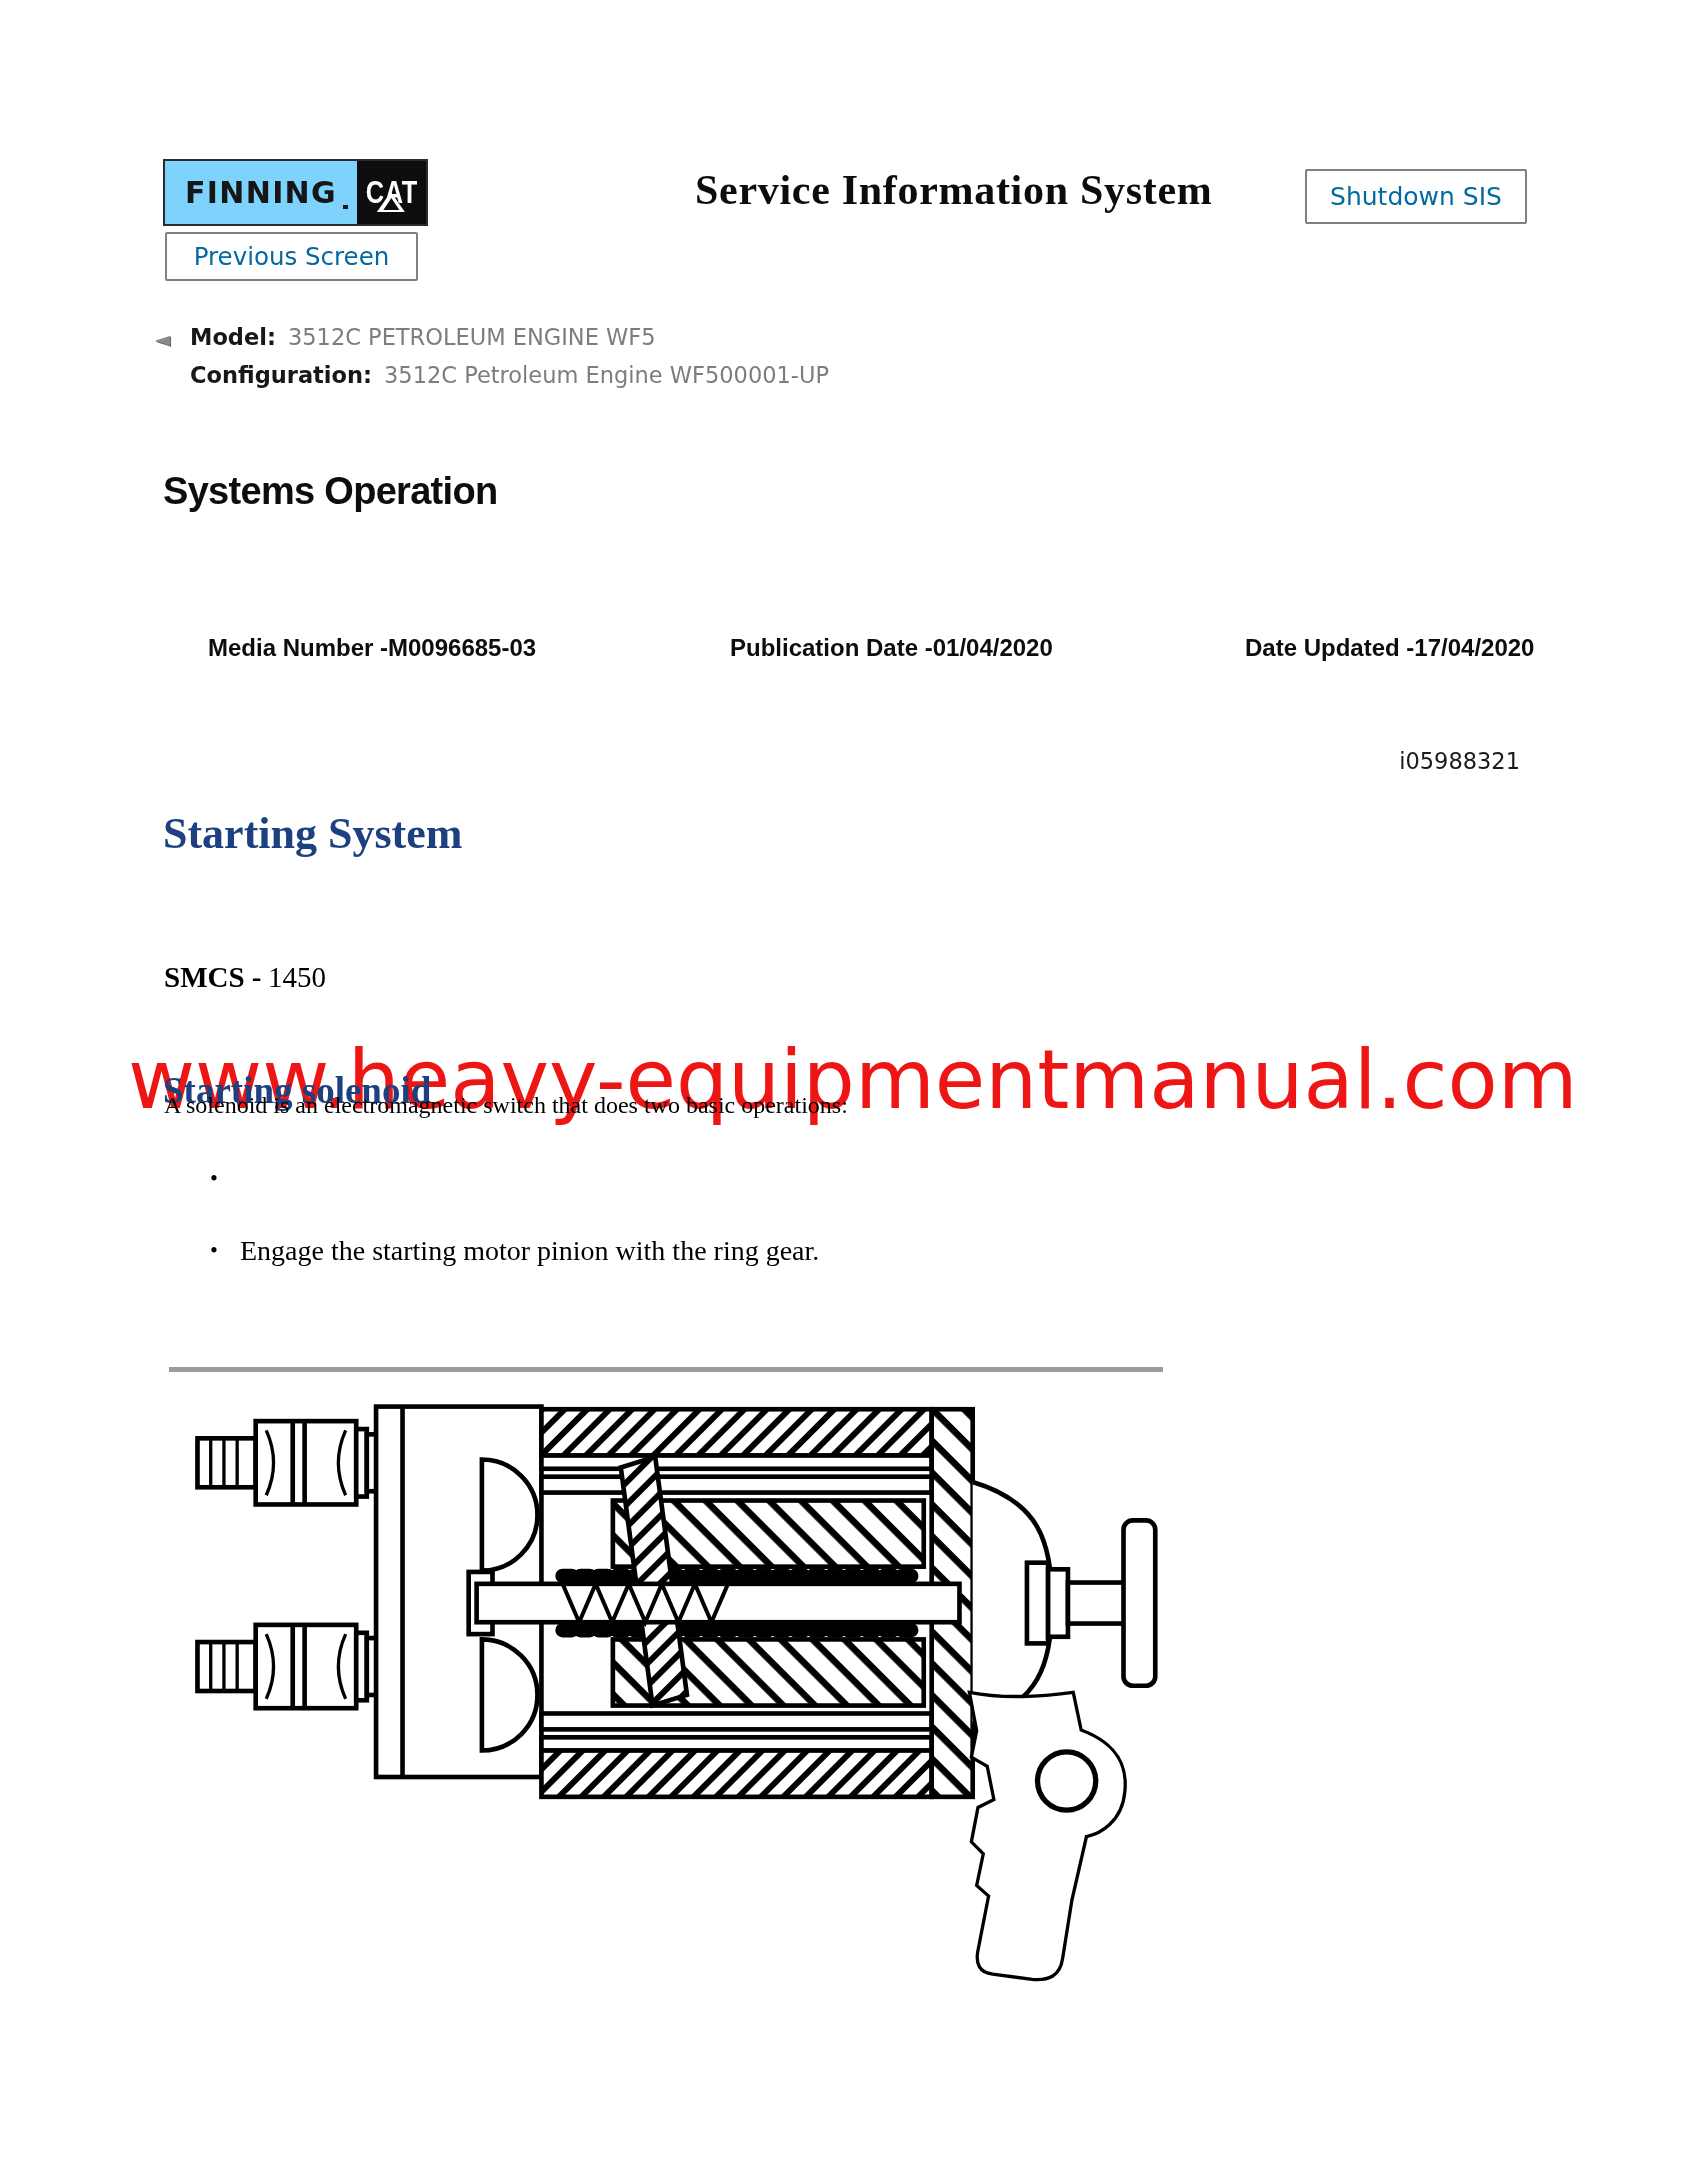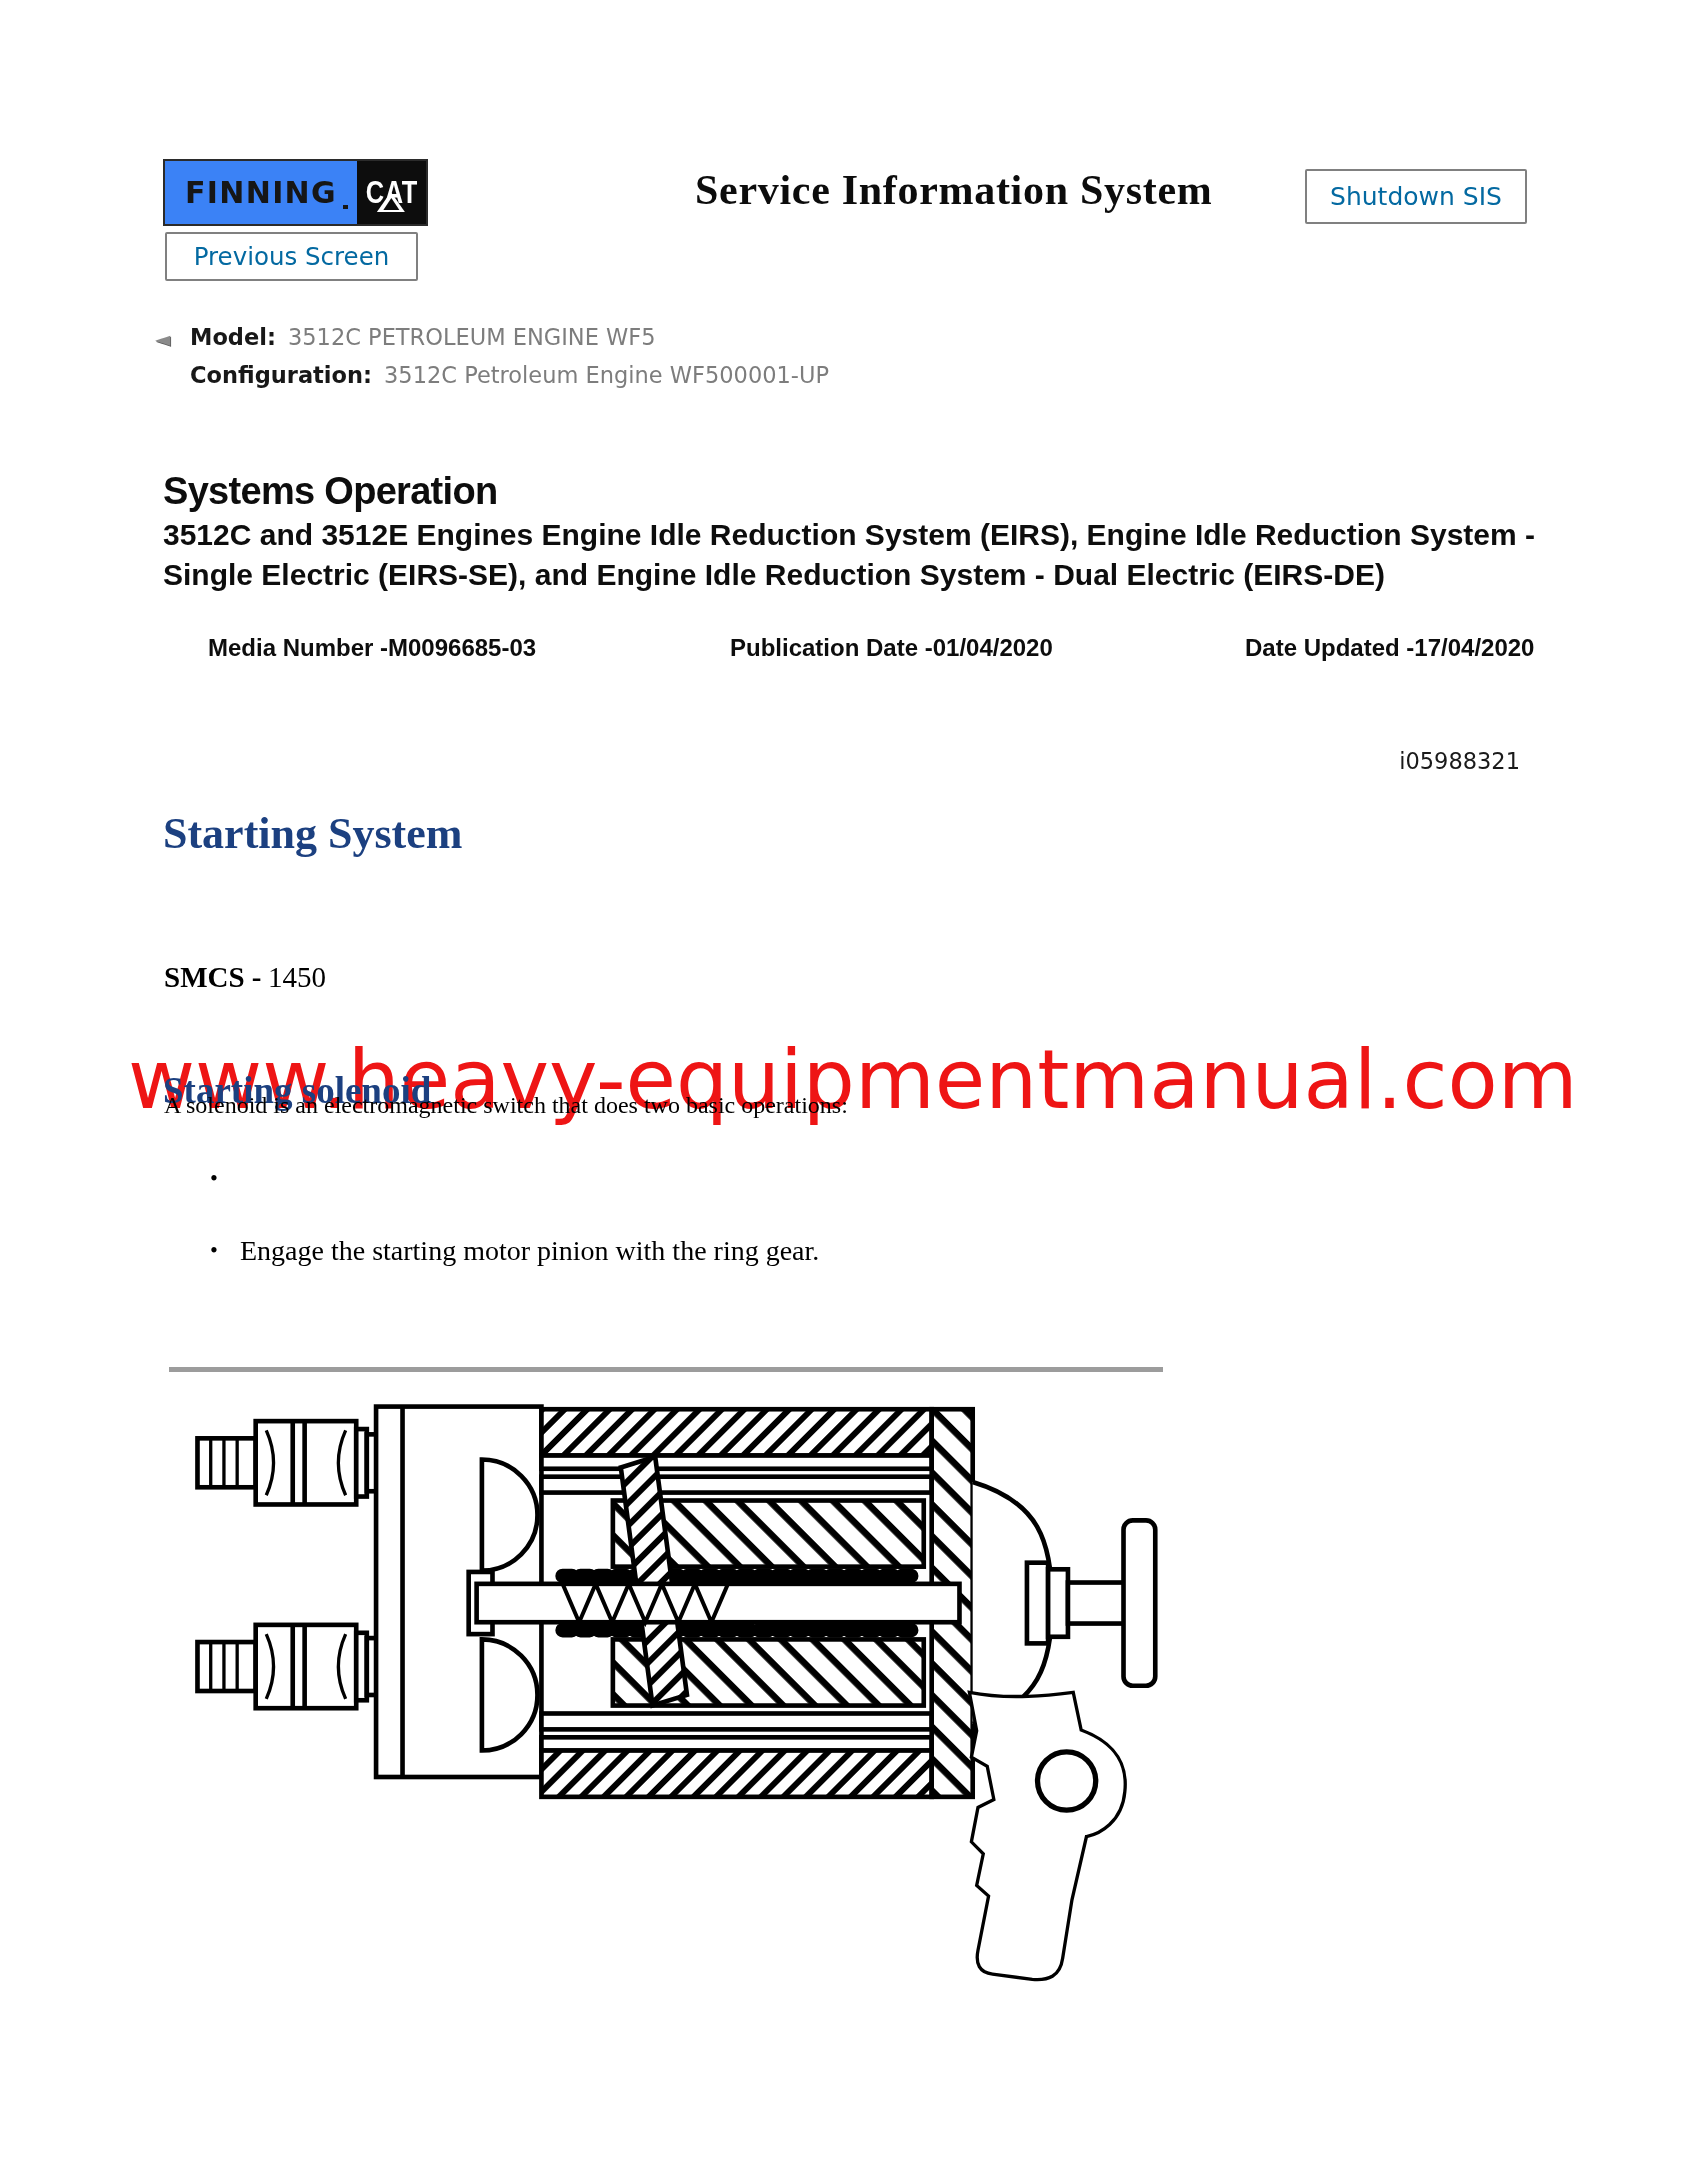--- a/index.html
+++ b/index.html
@@ -4,21 +4,21 @@
 <style>
   * { margin:0; padding:0; box-sizing:border-box; }
   html,body { background:#ffffff; }
   .page {
     position:relative; width:1687px; height:2183px; background:#ffffff;
     font-family:"Liberation Serif", serif; color:#000; overflow:hidden;
   }
   
   .logo-box {
     position:absolute; left:163px; top:159px; width:265px; height:67px;
-    border:2px solid #2b2b2b; background:#3b82f6; display:flex; align-items:stretch;
+    border:2px solid #2b2b2b; background:#7dd3fc; display:flex; align-items:stretch;
   }
   .finning-wrap { flex:1; display:flex; align-items:center; justify-content:center; position:relative; }
   .finning-text {
     font-family:"DejaVu Sans", sans-serif; font-weight:700; font-size:30px;
     letter-spacing:1.3px; color:#161616;
   }
   .tm-dot { position:absolute; right:9.3px; bottom:14.6px; width:4.6px; height:4.6px; background:#161616; }
   .cat-box { width:69px; background:#0d0d0d; position:relative; display:flex; align-items:center; justify-content:center; }
   .cat-text {
     font-family:"Liberation Sans", sans-serif; font-weight:700; font-size:31px;
@@ -132,21 +132,20 @@
   <div class="prod-rows">
     <div class="prod-row">
       <span class="prod-label">Model:</span><span class="prod-value">3512C PETROLEUM ENGINE WF5</span>
     </div>
     <div class="prod-row">
       <span class="prod-label">Configuration:</span><span class="prod-value">3512C Petroleum Engine WF500001-UP</span>
     </div>
   </div>
 
   <div class="sec-heading">Systems Operation</div>
-  <div class="doc-title">3512C and 3512E Engines Engine Idle Reduction System (EIRS), Engine Idle Reduction System - Single Electric (EIRS-SE), and Engine Idle Reduction System - Dual Electric (EIRS-DE)</div>
 
   <div class="media-row">
     <span class="media-item mi-0">Media Number -M0096685-03</span>
     <span class="media-item mi-1">Publication Date -01/04/2020</span>
     <span class="media-item mi-2">Date Updated -17/04/2020</span>
   </div>
 
   <div class="doc-id">i05988321</div>
 
   <div class="watermark">www.heavy-equipmentmanual.com</div>

